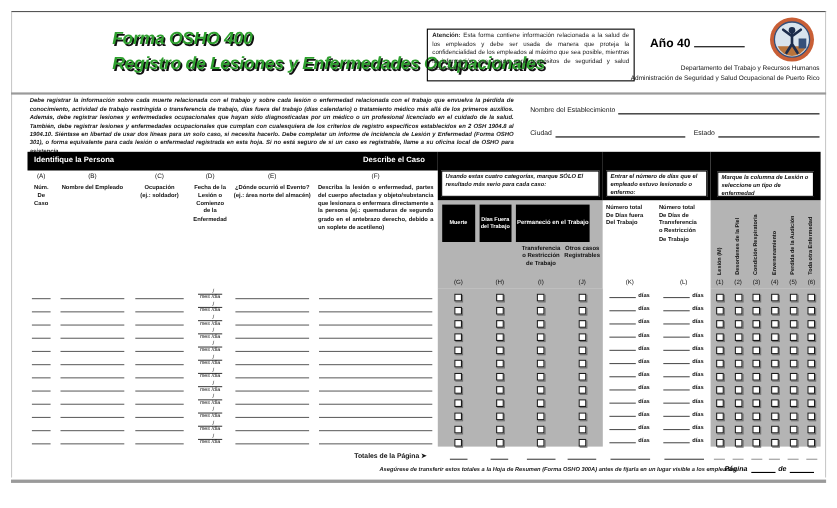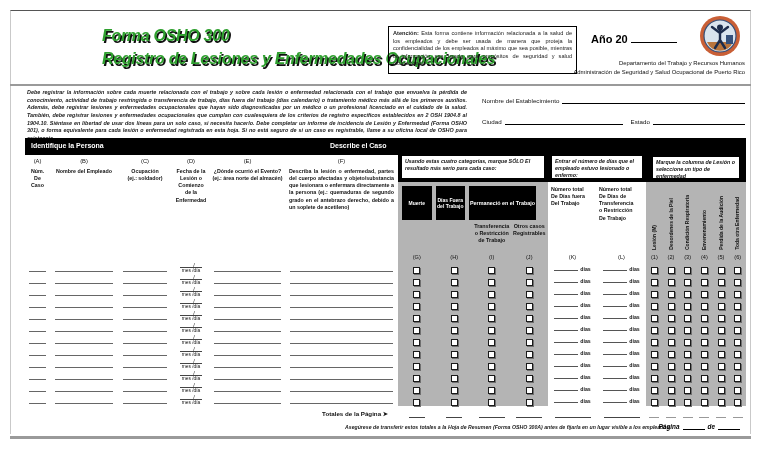--- a/index.html
+++ b/index.html
@@ -111,26 +111,26 @@
   .bottom-bar { position:absolute; left:10px; top:436px; width:741px; height:3px; background:#9a9a9a; }
 </style>
 </head>
 <body>
 
 <div class="page">
   <div class="outer-frame"></div>
 
   <div class="hdr">
     <div class="titles">
-      <div class="ttl">Forma OSHO 300</div>
+      <div class="ttl">Forma OSHO 400</div>
       <div class="ttl">Registro de Lesiones y Enfermedades Ocupacionales</div>
     </div>
     <div class="attn-box"><span class="attn-label">Atención:</span><span> Esta forma contiene información relacionada a la salud de los empleados y debe ser usada de manera que proteja la confidencialidad de los empleados al máximo que sea posible, mientras la información sea usada para propósitos de seguridad y salud ocupacional.</span></div>
     <div class="year-row">
-      <span>Año 20</span><span class="year-line"></span>
+      <span>Año 40</span><span class="year-line"></span>
     </div>
     <div class="seal-wrap">
       <svg width="42" height="42" viewBox="0 0 42 42">
         <circle cx="21" cy="21" r="20" fill="#c95f36"></circle>
         <circle cx="21" cy="21" r="16" fill="#d9e4ee" stroke="#35507a" stroke-width="1.2"></circle>
         <path d="M8 27 a14 14 0 0 0 26 0 Z" fill="#b8743c"></path>
         <circle cx="21" cy="12.5" r="3" fill="#1c2c4c"></circle>
         <path d="M21 15.5 V25 M21 18 L13 12 M21 18 L29 12 M21 25 L16 33 M21 25 L26 33" stroke="#1c2c4c" stroke-width="2.4" fill="none" stroke-linecap="round"></path>
         <rect x="27" y="20" width="7" height="9" fill="#35507a"></rect>
       </svg>

